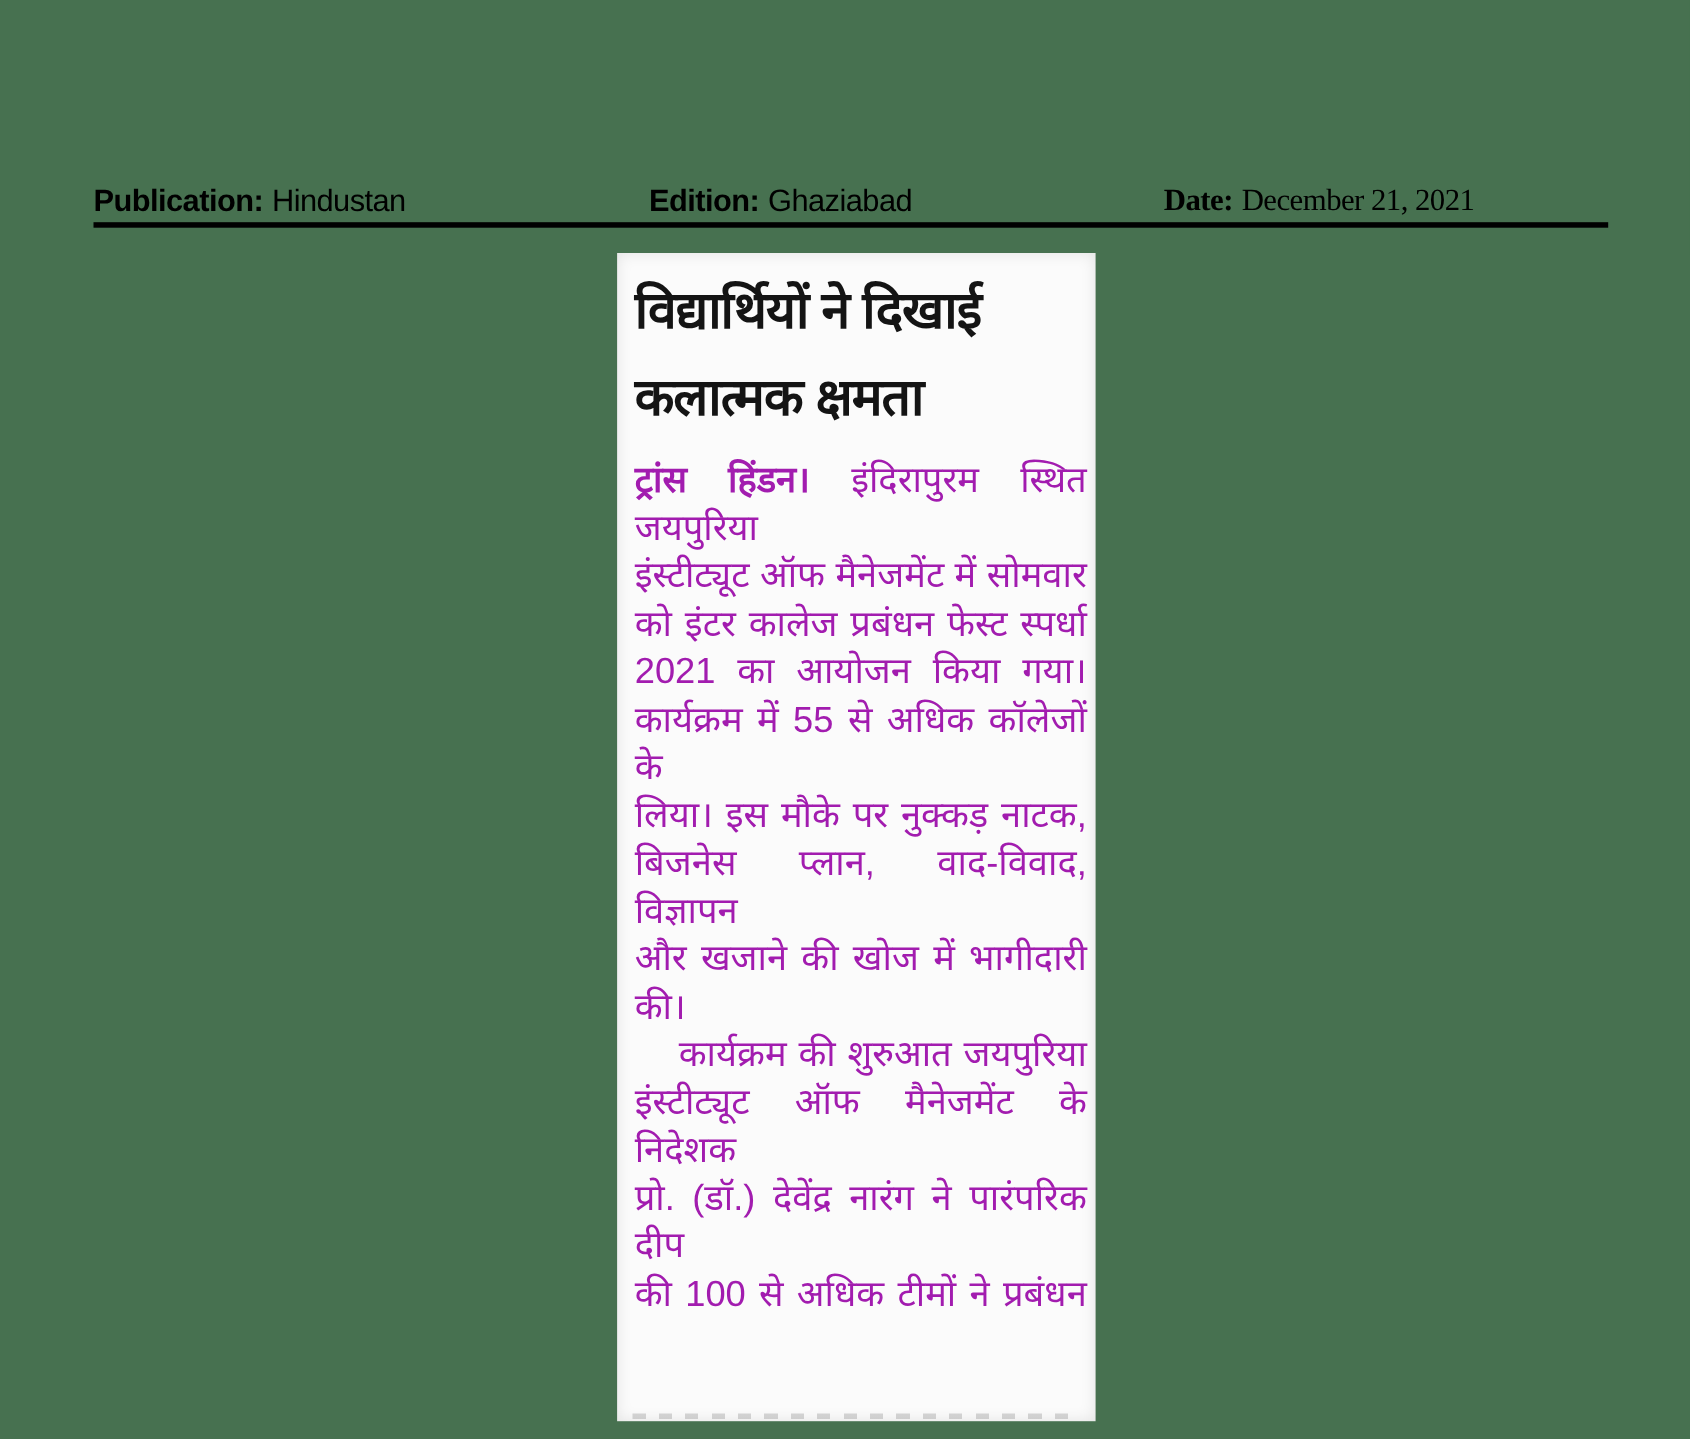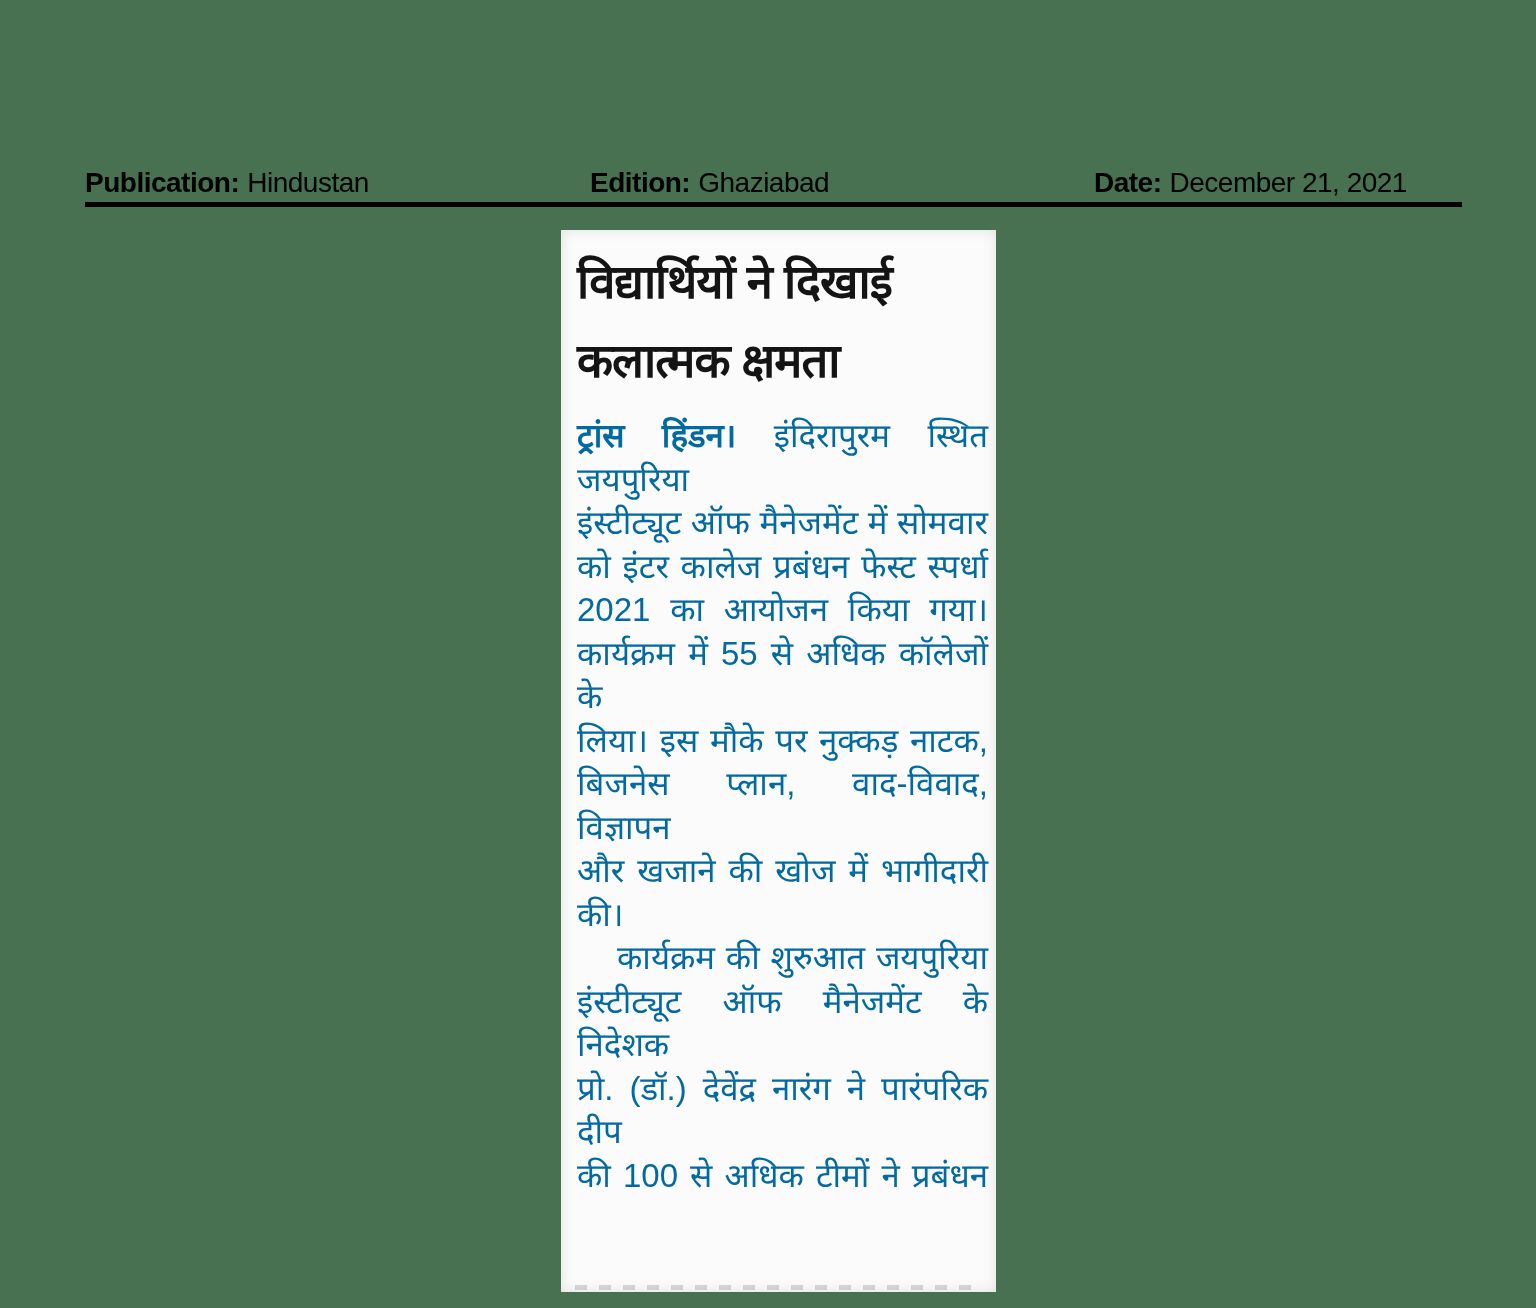--- a/index.html
+++ b/index.html
@@ -22,21 +22,21 @@
     position:absolute; bottom:3px;
     white-space:nowrap;
     font-size:28px;
     color:#000;
     letter-spacing:-0.5px;
   }
   .header-seg .lbl { font-weight:bold; margin-right:8px; }
   .header-seg .val { font-weight:normal; }
   .seg-publication { left:0; }
   .seg-edition { left:505px; }
-  .seg-date { left:1009px; }
+  .seg-date { left:973px;font-family:Liberation Serif, serif; }
 
   
   .clipping {
     position:absolute;
     left:561px; top:230px;
     width:435px; height:1062px;
     background:#fbfbfb;
     box-shadow: inset 0 0 14px rgba(0,0,0,0.10);
     padding:12px 8px 0 16px;
   }
@@ -46,21 +46,21 @@
     line-height:79px;
     font-weight:bold;
     color:#141414;
     letter-spacing:-1px;
     text-align:justify;
     white-space:nowrap;
   }
   .bl {
     font-size:33px;
     line-height:43.5px;
-    color:#0369a1;
+    color:#a21caf;
     text-align:justify;
     text-align-last:justify;
   }
   .bl.indent { text-indent:40px; }
   .dateline { font-weight:bold; }
 
   .cutoff {
     position:absolute;
     left:14px; bottom:2px;
     width:400px; height:5px;

